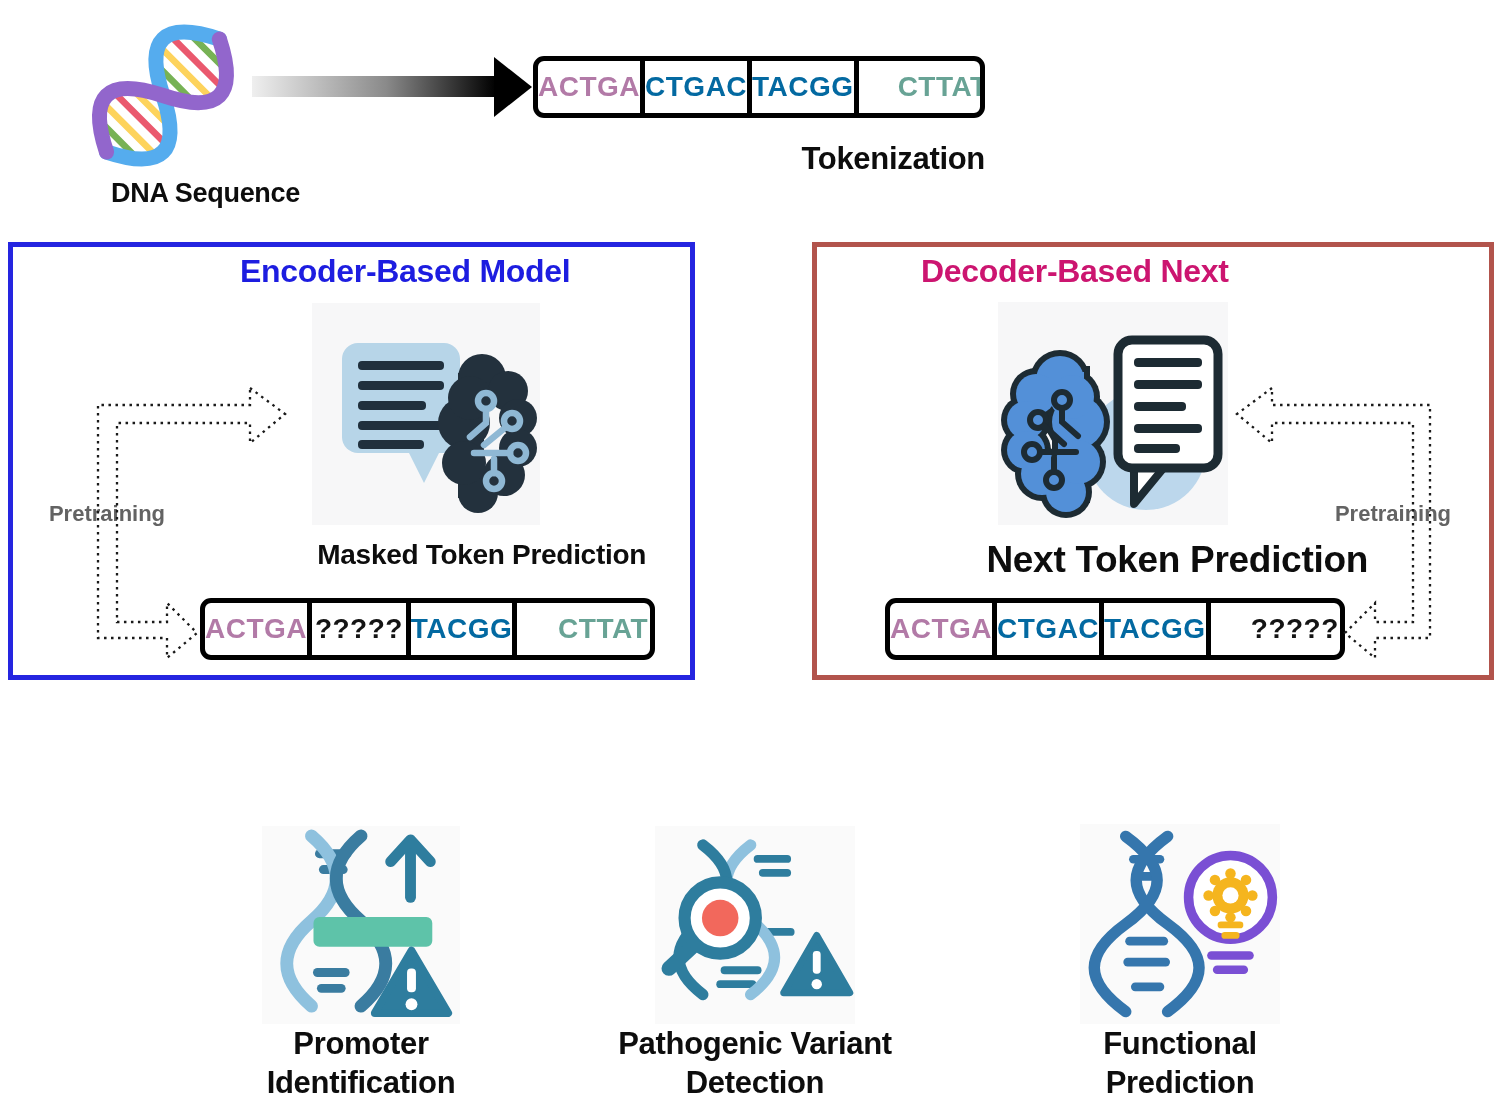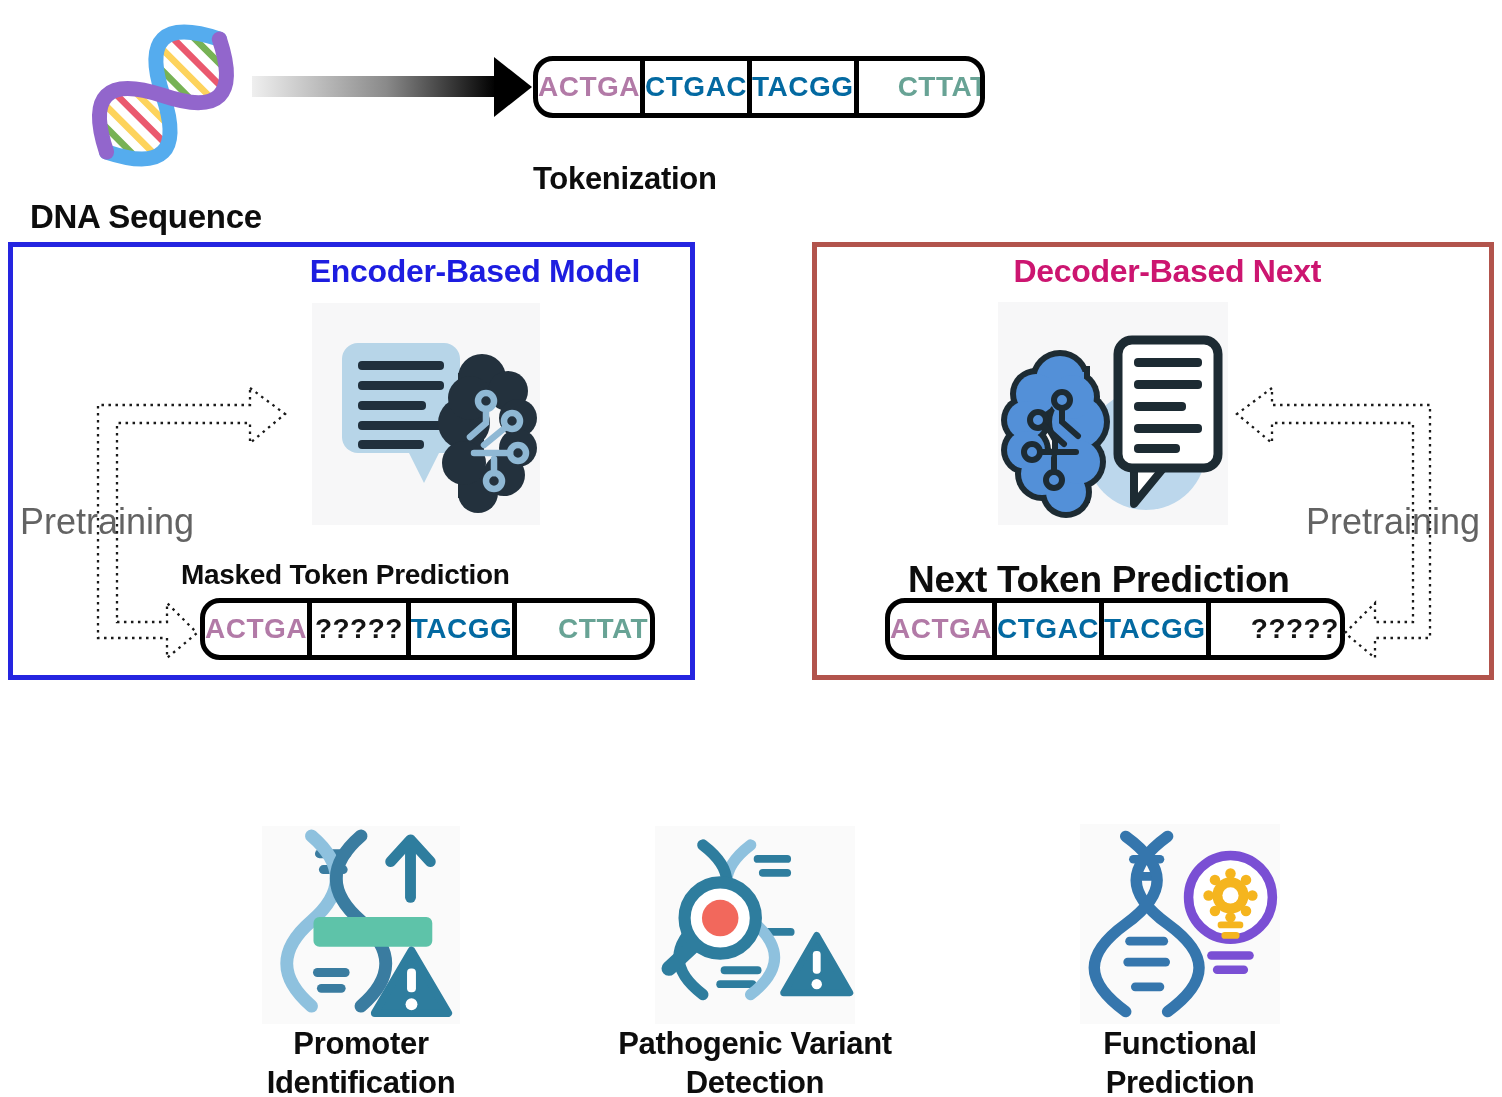--- a/index.html
+++ b/index.html
@@ -1,32 +1,32 @@
 <!DOCTYPE html>
 <html><head>
 <meta charset="utf-8">
 <style>
   html,body{margin:0;padding:0;background:#ffffff;}
   #stage{position:relative;width:1502px;height:1097px;background:#ffffff;overflow:hidden;
          font-family:"Liberation Sans", sans-serif;}
   .abs{position:absolute;}
-  .h-black{font-weight:bold;color:#0d0d0d;text-align:left;letter-spacing:-0.3px;margin-top:20px;}
+  .h-black{font-weight:bold;color:#0d0d0d;text-align:right;letter-spacing:-0.3px;}
   .token-row{position:absolute;display:flex;background:#fff;border:5px solid #000;
-             border-radius:20px;box-sizing:border-box;overflow:hidden;}
+             border-radius:11px;box-sizing:border-box;overflow:hidden;}
   .token-cell{flex:1;display:flex;align-items:center;justify-content:center;
               font-weight:bold;font-size:28px;letter-spacing:0.5px;border-right:5px solid #000;}
   .token-cell:last-child{border-right:none;padding-left:39px;}
   .tk-purple{color:#b27aa7;}
   .tk-pink{color:#0369a1;}
   .tk-orange{color:#0369a1;}
   .tk-teal{color:#68a395;}
   .tk-black{color:#141414;}
   .panel{position:absolute;box-sizing:border-box;background:#fff;}
-  .panel-title{position:absolute;font-weight:bold;font-size:32px;text-align:right;letter-spacing:-0.3px;}
-  .pretraining{position:absolute;font-weight:normal;font-size:36px;color:#636363;text-align:center;}
+  .panel-title{position:absolute;font-weight:bold;font-size:32px;text-align:left;letter-spacing:-0.3px;}
+  .pretraining{position:absolute;font-weight:bold;font-size:22px;color:#636363;text-align:center;}
   .icon-bg{position:absolute;background:#f7f7f8;}
   .task-label{position:absolute;font-weight:bold;font-size:31px;line-height:39px;
               color:#0d0d0d;text-align:center;letter-spacing:-0.3px;}
   .arrow-shaft{position:absolute;background:linear-gradient(90deg,#efefef,#8a8a8a 55%,#000000);}
   .arrow-head{position:absolute;width:0;height:0;border-top:30px solid transparent;
               border-bottom:30px solid transparent;border-left:38px solid #000;}
 </style>
 </head>
 <body>
 
@@ -39,21 +39,21 @@
       <line x1="60" y1="54" x2="60" y2="130" stroke="#ea596e" stroke-width="7" stroke-linecap="round"></line>
       <line x1="76" y1="70" x2="76" y2="114" stroke="#fdd35c" stroke-width="7" stroke-linecap="round"></line>
       <line x1="112" y1="70" x2="112" y2="114" stroke="#77b255" stroke-width="7" stroke-linecap="round"></line>
       <line x1="128" y1="54" x2="128" y2="130" stroke="#fdd35c" stroke-width="7" stroke-linecap="round"></line>
       <line x1="144" y1="54" x2="144" y2="130" stroke="#ea596e" stroke-width="7" stroke-linecap="round"></line>
       <line x1="160" y1="72" x2="160" y2="112" stroke="#77b255" stroke-width="7" stroke-linecap="round"></line>
       <path d="M 10,92 C 38,148 66,148 94,92 C 122,36 150,36 178,92" fill="none" stroke="#55acee" stroke-width="16" stroke-linecap="round"></path>
       <path d="M 10,92 C 38,36 66,36 94,92 C 122,148 150,148 178,92" fill="none" stroke="#9266cc" stroke-width="16" stroke-linecap="round"></path>
     </g>
   </svg>
-  <div class="abs h-black" style="left:30px;top:178px;width:270px;font-size:33px;">DNA Sequence</div>
+  <div class="abs h-black" style="left:30px;top:178px;width:270px;font-size:27px;">DNA Sequence</div>
 
   <div class="arrow-shaft" style="left:252px;top:76px;width:244px;height:21px;"></div>
   <div class="arrow-head" style="left:494px;top:57px;"></div>
 
   <div class="token-row" style="left:533px;top:56px;width:452px;height:62px;">
     <div class="token-cell tk-purple">ACTGA</div>
     <div class="token-cell tk-pink">CTGAC</div>
     <div class="token-cell tk-orange">TACGG</div>
     <div class="token-cell tk-teal">CTTAT</div>
   </div>

